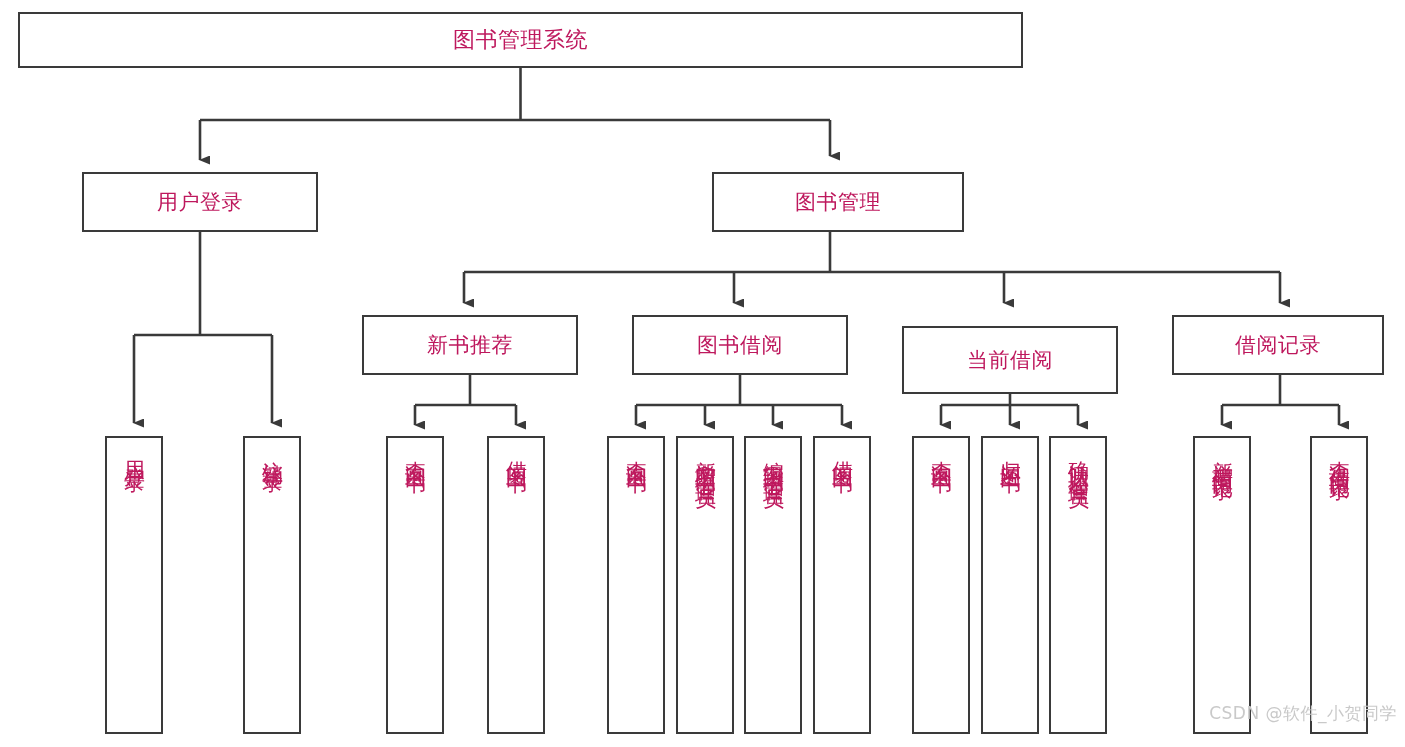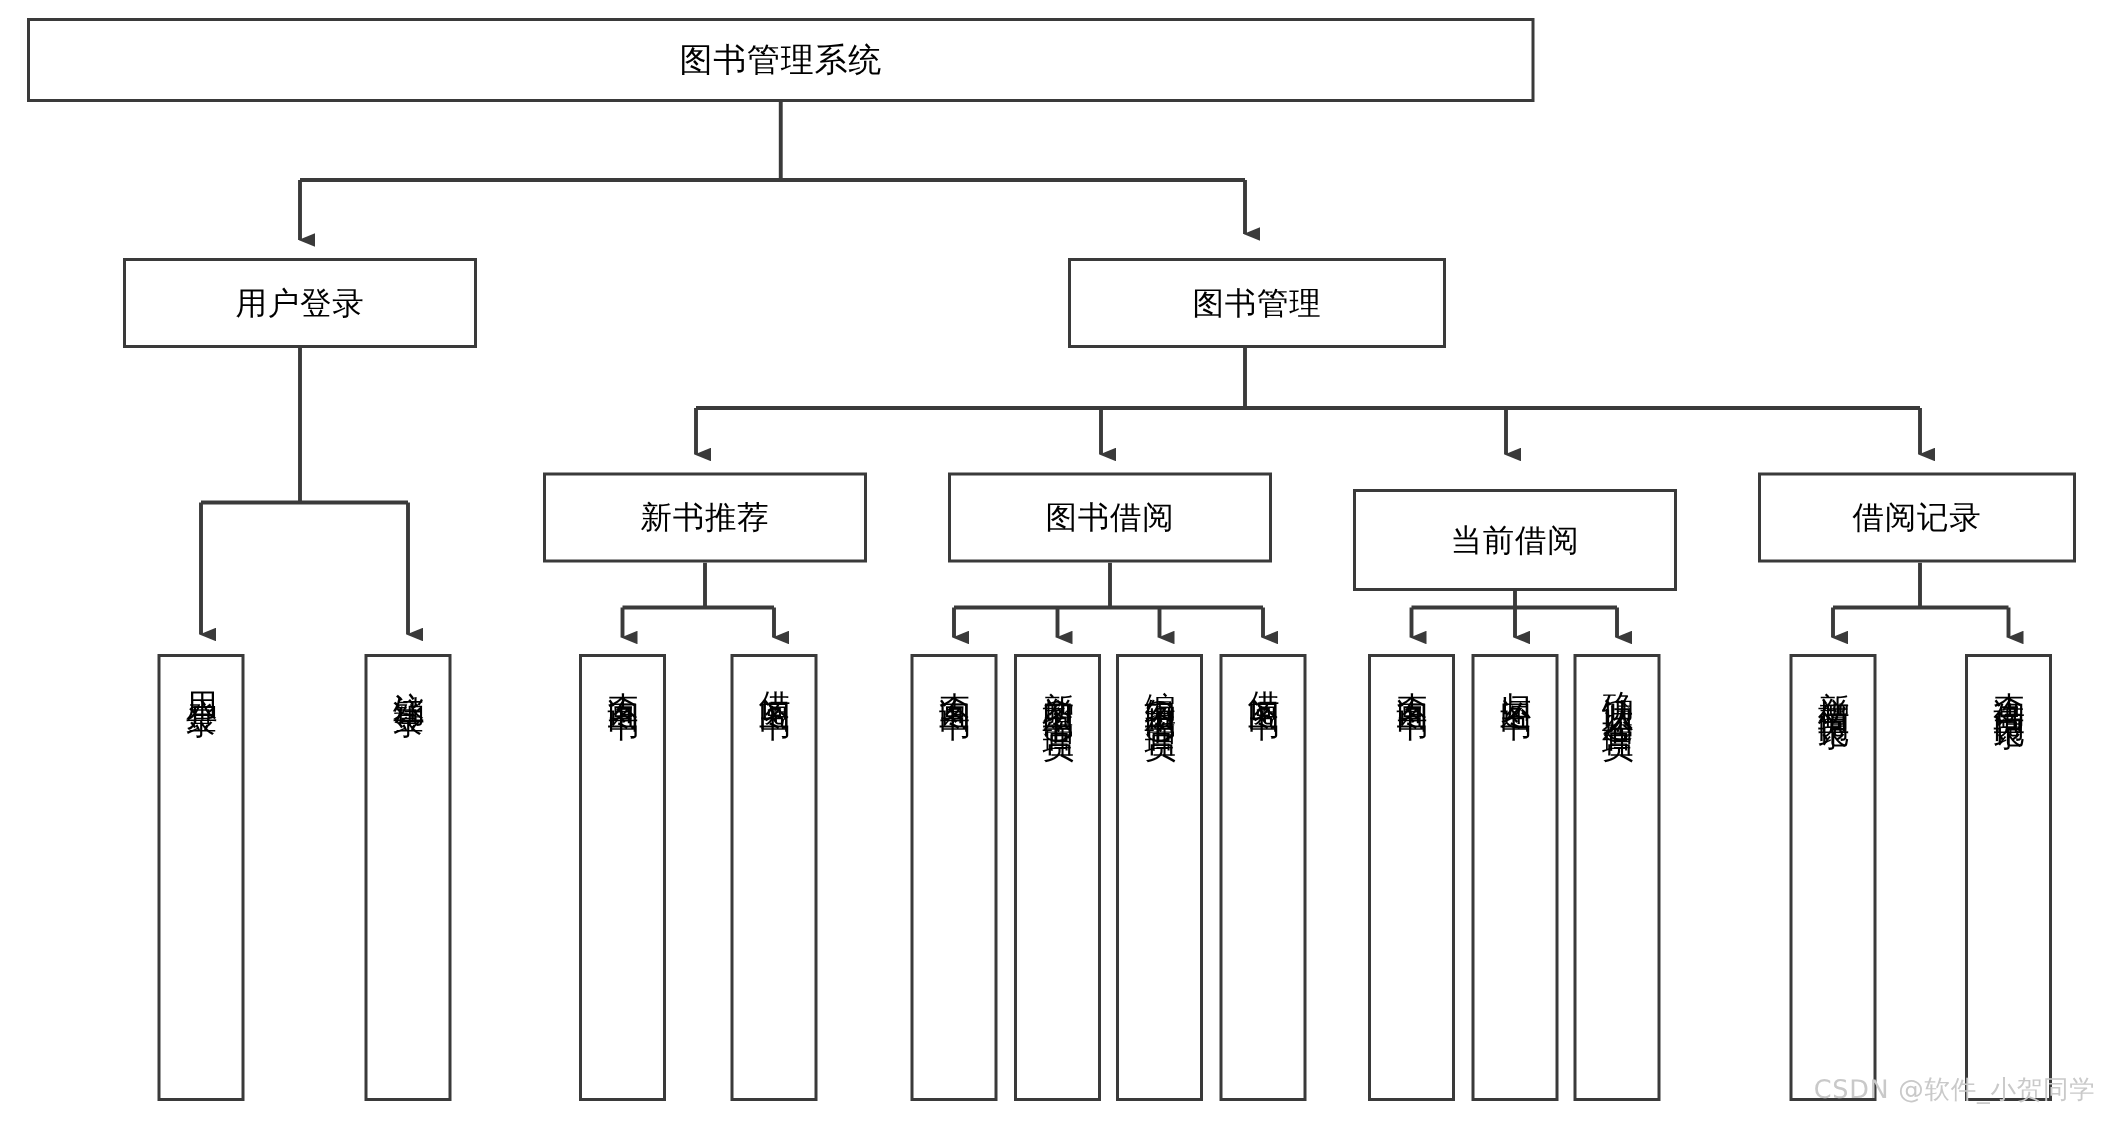--- a/index.html
+++ b/index.html
@@ -34,22 +34,21 @@
     display: flex;
     align-items: center;
     justify-content: center;
     color: #404040;
     z-index: 2;
   }
   .node .label {
     display: block;
     text-align: center;
     line-height: 1.18;
-    color: #000000;
-    font-family: Liberation Serif, serif;
+    color: #be185d;
   }
   .node.horiz .label {
     font-size: 21px;
     letter-spacing: 0.5px;
     white-space: nowrap;
   }
   .node.vert {
     align-items: flex-start;
     justify-content: center;
     padding-top: 6px;
@@ -61,21 +60,21 @@
     letter-spacing: 4px;
     line-height: 1;
     max-height: 100%;
   }
   #root-node .label {
     font-size: 22px;
   }
   #watermark {
     position: absolute;
     right: 8px;
-    bottom: 9px;
+    bottom: 22px;
     font-size: 17px;
     color: #c9c9c9;
     letter-spacing: 0.5px;
     white-space: nowrap;
     z-index: 5;
     font-family: "DejaVu Sans", "Liberation Sans", sans-serif;
   }
 </style>
 </head>
 <body>

